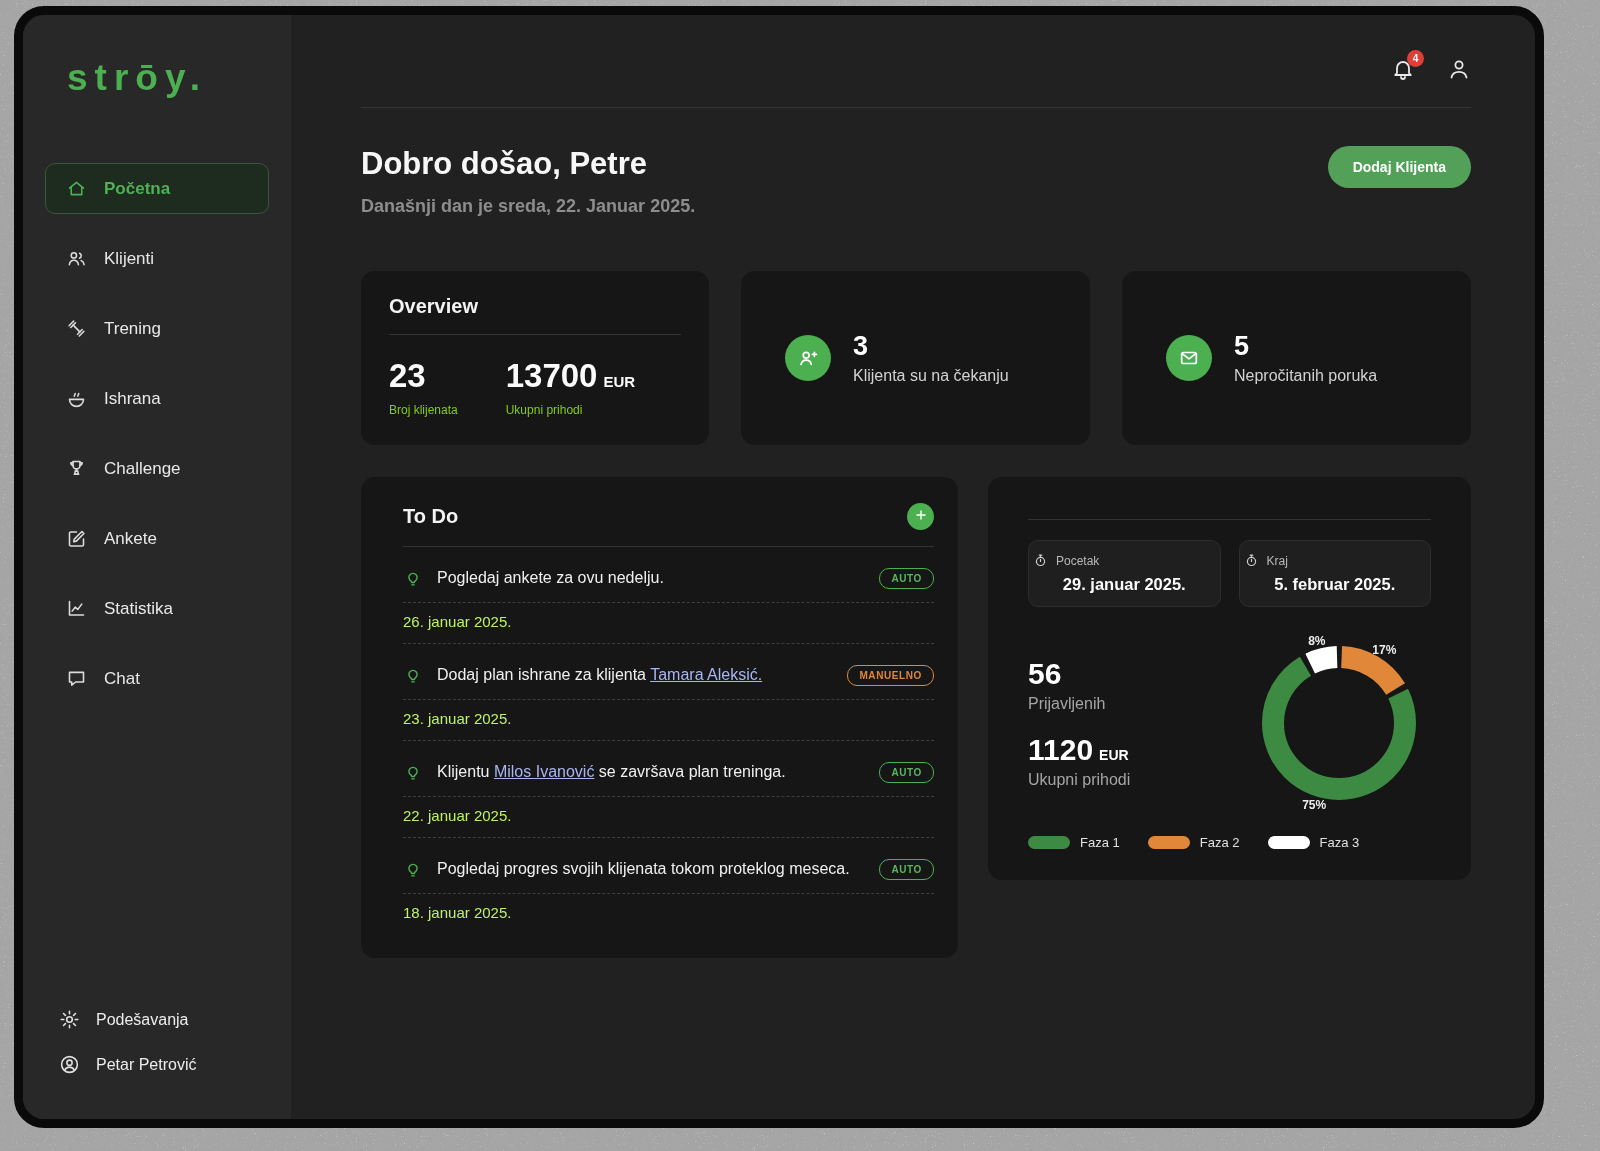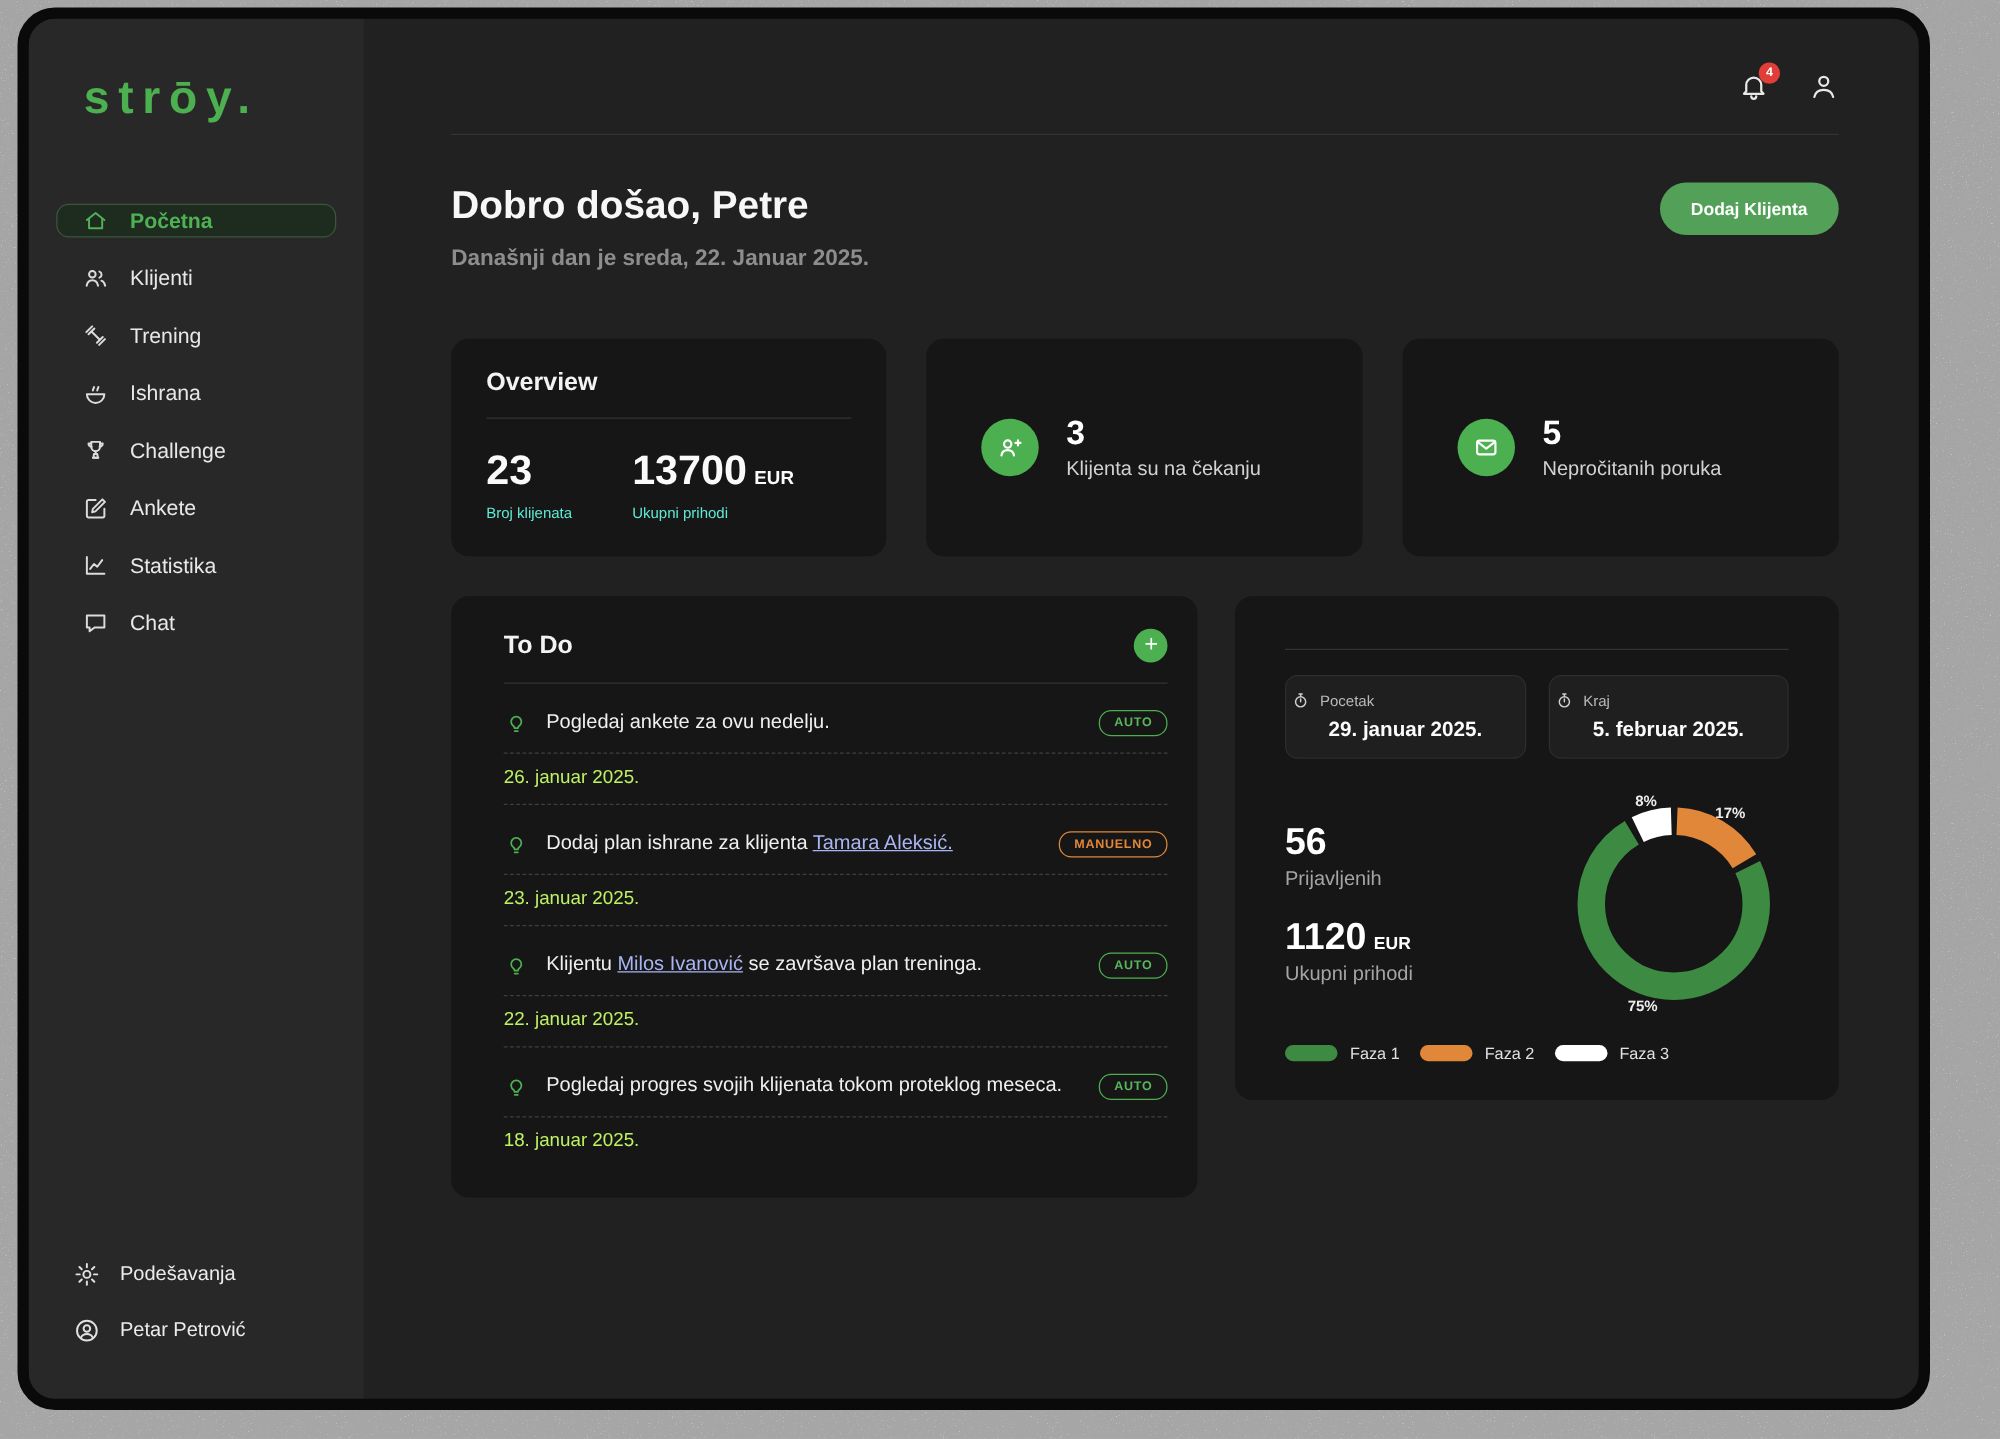--- a/index.html
+++ b/index.html
@@ -16,21 +16,21 @@
     position:absolute; left:14px; top:6px; width:1530px; height:1122px;
     border:9px solid #0a0a0a; border-radius:30px; background:#212121;
     display:flex; overflow:hidden;
   }
 
   
   .sidebar { width:268px; flex:none; background:#282828; display:flex; flex-direction:column; padding:0 22px; }
   .logo { margin:42px 0 64px 22px; font-size:37px; font-weight:800; letter-spacing:7px; color:#4caf50; }
   .nav { display:flex; flex-direction:column; }
   .nav-item {
-    display:flex; align-items:center; gap:17px; padding:2px 20px; margin-bottom:19px;
+    display:flex; align-items:center; gap:17px; padding:14px 20px; margin-bottom:19px;
     border-radius:10px; border:1px solid transparent; color:#e8e8e8; font-size:17px; cursor:pointer;
   }
   .nav-item .nav-icon { display:flex; color:#dcdcdc; }
   .nav-item.active { background:#1e2b1f; border-color:#3a563c; color:#4fb055; font-weight:700; }
   .nav-item.active .nav-icon { color:#4fb055; }
   .sidebar-footer { margin-top:auto; padding:0 14px 44px; }
   .foot-item { display:flex; align-items:center; gap:16px; color:#ececec; font-size:16px; margin-top:24px; cursor:pointer; }
   .foot-item .nav-icon { display:flex; color:#e0e0e0; }
 
   
@@ -54,21 +54,21 @@
 
   .card { background:#161616; border-radius:14px; }
   .card h2 { margin:0; font-size:20px; font-weight:700; color:#f3f3f3; }
   .card-divider { height:1px; background:#333; margin-top:16px; }
 
   .cards-row { display:flex; gap:32px; margin-top:54px; }
   .overview-card { width:348px; padding:24px 28px 28px; }
   .stats-row { display:flex; gap:48px; margin-top:22px; }
   .stat-value { font-size:33px; font-weight:800; color:#fafafa; white-space:nowrap; }
   .stat-unit { font-size:15px; font-weight:800; margin-left:6px; }
-  .stat-label { font-size:12px; color:#5eead4; margin-top:8px; }
+  .stat-label { font-size:12px; color:#84cc16; margin-top:8px; }
 
   .info-card { flex:1; display:flex; align-items:center; gap:22px; padding:0 44px; }
   .circle-icon {
     width:46px; height:46px; border-radius:50%; background:#4caf50; color:#fff;
     display:flex; align-items:center; justify-content:center; flex:none;
   }
   .info-value { font-size:27px; font-weight:800; color:#fff; }
   .info-label { font-size:16px; color:#d2d2d2; margin-top:5px; }
 
   .grid-row { display:flex; gap:30px; margin-top:32px; align-items:flex-start; }
@@ -101,21 +101,21 @@
   .date-box-head .nav-icon { display:flex; color:#cfcfcf; }
   .date-val { margin-top:7px; font-size:16.5px; font-weight:700; color:#fbfbfb; }
   .challenge-body { display:flex; align-items:center; margin-top:28px; }
   .challenge-stats { flex:1; }
   .stat-block + .stat-block { margin-top:20px; }
   .big-val { font-size:30px; font-weight:800; color:#fff; white-space:nowrap; }
   .big-unit { font-size:14px; font-weight:800; margin-left:6px; }
   .muted { color:#a5a5a5; font-size:16px; margin-top:4px; }
   .donut-wrap { position:relative; width:176px; height:176px; flex:none; margin-right:4px; }
   .donut-label { position:absolute; transform:translate(-50%,-50%); font-size:12px; font-weight:600; color:#ededed; white-space:nowrap; }
-  .legend { display:flex; align-items:center; gap:16px; margin-top:24px; }
+  .legend { display:flex; align-items:center; gap:28px; margin-top:24px; }
   .legend-item { display:flex; align-items:center; gap:10px; font-size:13px; color:#e2e2e2; }
   .swatch { width:42px; height:13px; border-radius:7px; background:#555; flex:none; }
 </style>
 </head>
 <body>
 
 <svg class="noise-bg" xmlns="http://www.w3.org/2000/svg">
   <filter id="grain">
       <feTurbulence type="fractalNoise" baseFrequency="0.9" numOctaves="2" stitchTiles="stitch"></feTurbulence>
     <feColorMatrix type="matrix" values="0 0 0 0 0  0 0 0 0 0  0 0 0 0 0  0.8 0.8 0.8 0 0"></feColorMatrix>

